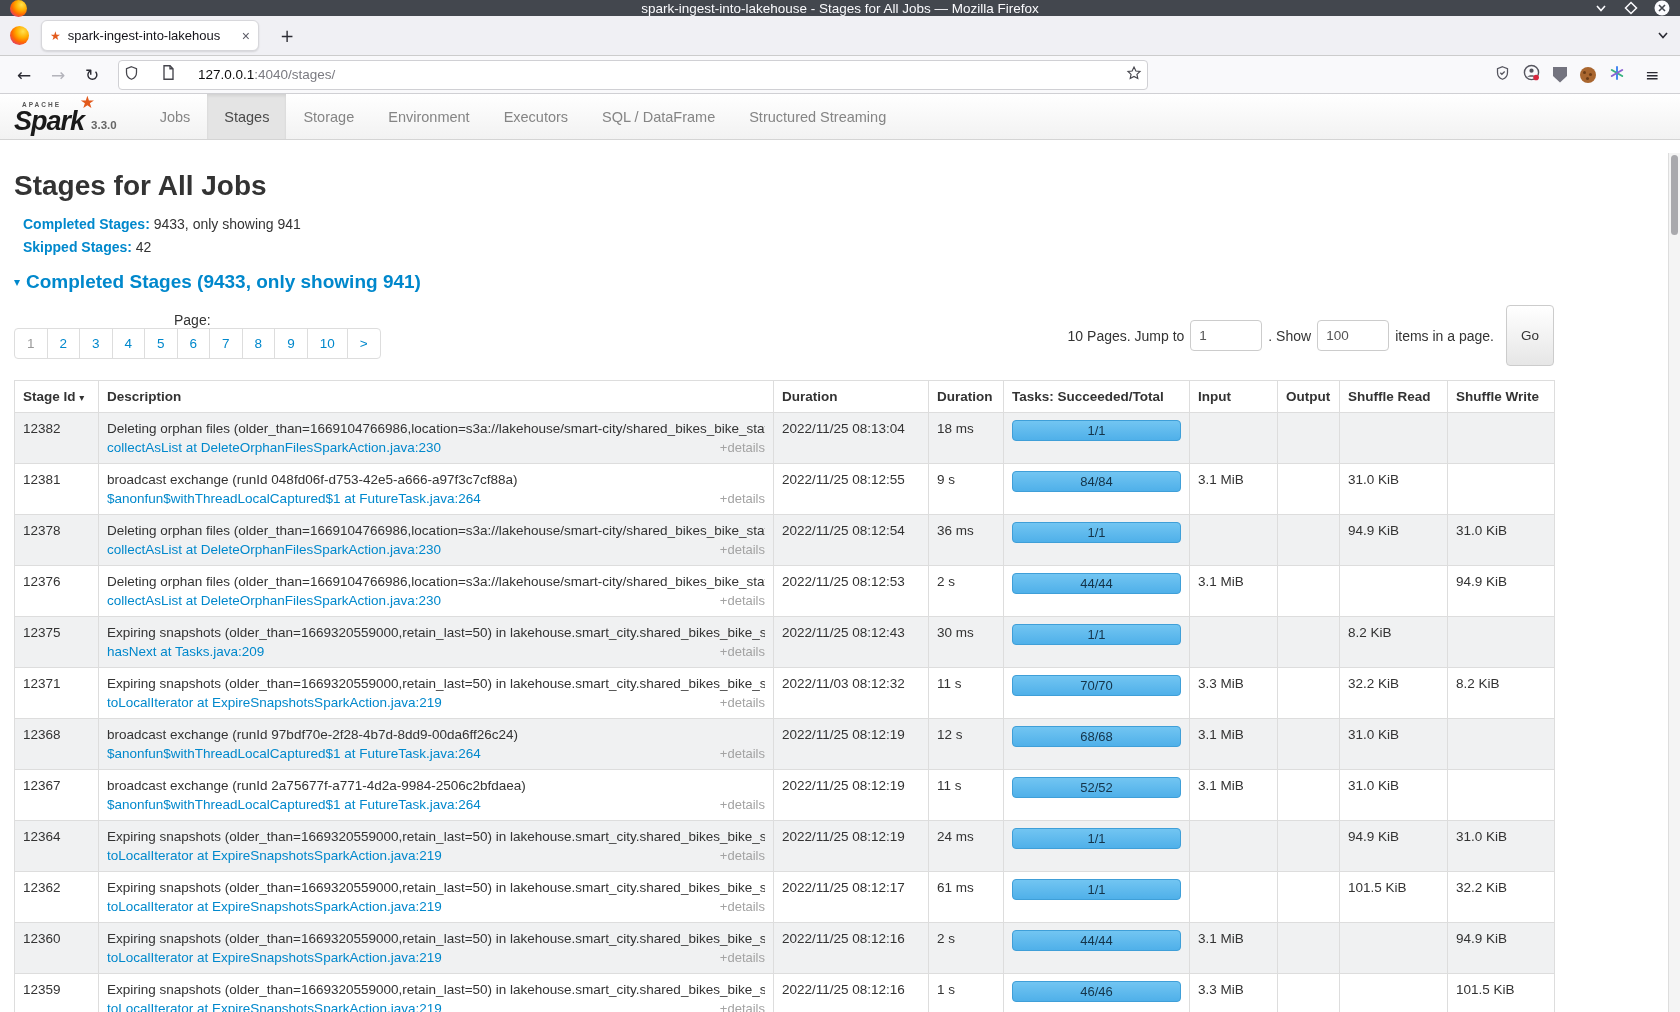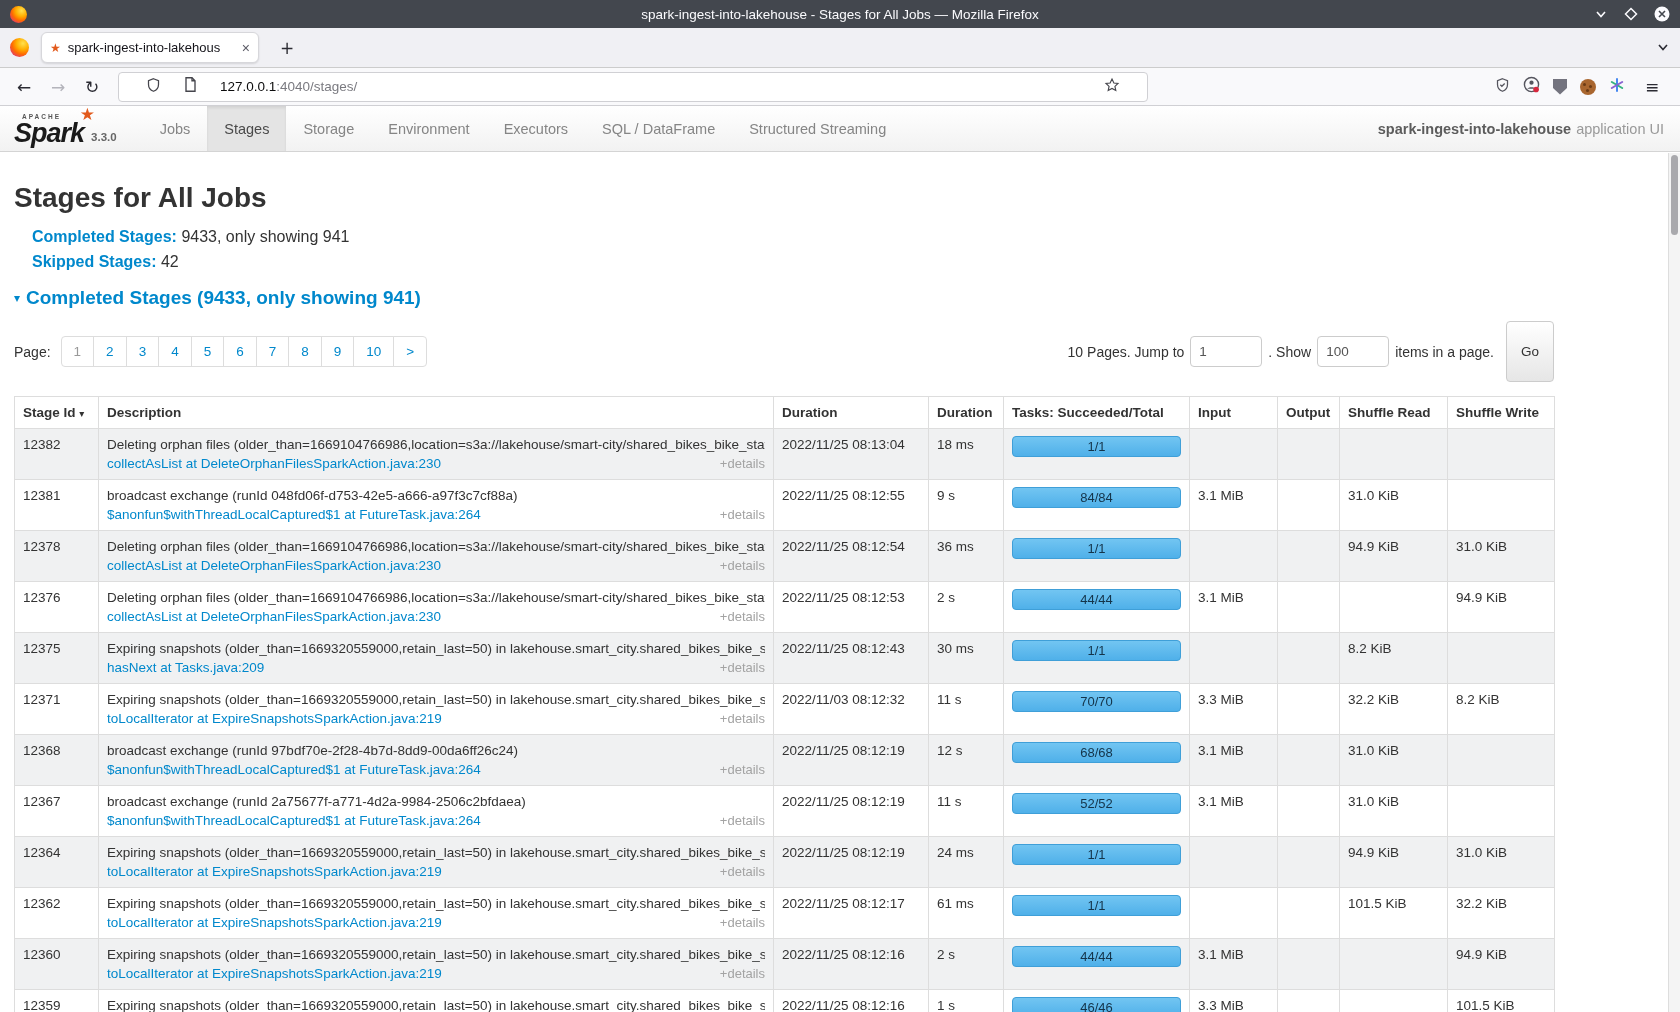--- a/index.html
+++ b/index.html
@@ -1,20 +1,20 @@
 <!DOCTYPE html>
 <html><head>
 <meta charset="utf-8">
 <style>
   * { margin:0; padding:0; box-sizing:border-box; }
   html,body { width:1680px; height:1012px; overflow:hidden; background:#fff;
               font-family:"Liberation Sans", sans-serif; }
 
   
-  .titlebar { height:28px; background:#43474e; display:flex; align-items:center; position:relative; padding:0 10px; }
+  .titlebar { height:16px; background:#43474e; display:flex; align-items:center; position:relative; padding:0 10px; }
   .ff-logo { width:17px; height:17px; border-radius:50%;
              background:radial-gradient(circle at 68% 28%, #ffe14d 0%, #ffae00 34%, #ff6a00 58%, #e33b6b 82%, #b5007f 100%); }
   .win-title { position:absolute; left:0; right:0; text-align:center; color:#fbfbfe; font-size:13.5px; pointer-events:none; }
   .win-controls { margin-left:auto; display:flex; align-items:center; gap:16px; z-index:2; }
   .win-controls svg { display:block; }
 
   .tabstrip { height:40px; background:#f0f0f4; display:flex; align-items:center; padding:0 10px; border-bottom:1px solid #ccc; }
   .ff-logo-small { width:19px; height:19px; border-radius:50%; margin-right:12px;
              background:radial-gradient(circle at 68% 28%, #ffe14d 0%, #ffae00 34%, #ff6a00 58%, #e33b6b 82%, #b5007f 100%); }
   .tab { width:218px; height:31px; background:#fff; border:1px solid #d7d7db; border-radius:6px;
@@ -23,21 +23,21 @@
   .tab-title { font-size:13px; color:#15141a; white-space:nowrap; overflow:hidden; flex:1; }
   .tab-close { font-size:14px; color:#5b5b66; line-height:1; }
   .newtab { font-size:19px; color:#2b2b33; margin-left:14px; }
   .tabs-chevron { margin-left:auto; }
 
   .toolbar { height:38px; background:#f9f9fb; display:flex; align-items:center; padding:0 10px; gap:6px; border-bottom:1px solid #d0d0d4; }
   .tb-icon { width:28px; height:28px; display:flex; align-items:center; justify-content:center;
              font-size:17px; color:#2b2b33; font-family:"DejaVu Sans", sans-serif; }
   .tb-icon.disabled { color:#b4b4bb; }
   .urlbar { flex:0 0 1030px; height:30px; background:#fff; border:1px solid #d0d0d4; border-radius:4px;
-            display:flex; align-items:center; padding:0 27px; gap:23px; margin:0 6px; }
+            display:flex; align-items:center; padding:0 5px; gap:23px; margin:0 6px; }
   .url-text { font-size:13.5px; flex:1; }
   .url-host { color:#0c0c0d; }
   .url-path { color:#7a7a80; }
   .ext-cluster { display:flex; align-items:center; gap:13px; margin-left:auto; padding-right:4px; }
   .cookie { width:16px; height:16px; border-radius:50%; background:#a9662f; position:relative; }
   .cookie::after { content:""; position:absolute; left:3px; top:4px; width:3px; height:3px; border-radius:50%;
                    background:#6c3c16; box-shadow:6px 2px 0 #6c3c16, 3px 6px 0 #6c3c16; }
   .shield-dark { width:14px; height:16px; background:#73737e;
                  clip-path:polygon(0 0,100% 0,100% 60%,50% 100%,0 60%); }
 
@@ -53,27 +53,27 @@
   .logo-version { font-size:11.5px; color:#666; font-weight:bold; padding-bottom:4px; }
   .nav-tabs { display:flex; align-items:stretch;justify-content:space-between; }
   .nav-item { display:flex; align-items:center; padding:0 17px; font-size:14.5px; color:#858585; cursor:pointer; }
   .nav-item.active { background:#e4e4e4; color:#4a4a4a; box-shadow:inset 0 2px 3px rgba(0,0,0,.08); }
   .nav-app { margin-left:auto; display:flex; align-items:center; padding-right:16px; font-size:14.5px; color:#999; }
   .nav-app b { color:#5c5c5c; margin-right:5px; }
 
   
   .content { padding:14px 14px 0 14px; }
   h1.page-title { font-size:28px; font-weight:bold; color:#333; margin:16px 0 14px; }
-  .stat-line { font-size:16px; color:#333; margin:0 18px 7px; }
+  .stat-line { font-size:14px; color:#333; margin:0 9px 7px; }
   .stat-line a { color:#0088cc; font-weight:bold; text-decoration:none; }
   .section-title { color:#0088cc; font-size:19px; font-weight:bold; margin:16px 0 12px; cursor:pointer; display:flex; align-items:center; gap:6px; }
   .section-arrow { font-size:12px; font-family:"DejaVu Sans", sans-serif; }
 
   .pagination-row { display:flex; align-items:center; justify-content:space-between; width:1540px; margin:4px 0 14px; }
-  .pag-left { display:flex; align-items:center; }
+  .pag-left { display:flex; align-items:center;flex-direction:column; }
   .pag-label { font-size:14px; color:#333; margin-right:10px; }
   .page-btns { display:inline-flex; }
   .page-btn { border:1px solid #ddd; margin-left:-1px; padding:7px 12px; min-width:17px; text-align:center;
               font-size:13.5px; color:#0088cc; background:#fff; cursor:pointer; }
   .page-btn:first-child { border-radius:4px 0 0 4px; margin-left:0; }
   .page-btn:last-child { border-radius:0 4px 4px 0; }
   .page-btn.current { color:#999; }
   .pag-right { display:flex; align-items:center; gap:6px; font-size:14px; color:#333; }
   .pag-input { width:72px; height:31px; border:1px solid #ccc; border-radius:4px; padding:0 8px;
                font-size:13.5px; color:#555; font-family:"Liberation Sans", sans-serif; }
@@ -205,24 +205,20 @@
   </div>
   <div class="nav-tabs">
       <span class="nav-item">Jobs</span>
       <span class="nav-item active">Stages</span>
       <span class="nav-item">Storage</span>
       <span class="nav-item">Environment</span>
       <span class="nav-item">Executors</span>
       <span class="nav-item">SQL / DataFrame</span>
       <span class="nav-item">Structured Streaming</span>
     </div>
-  <div class="nav-app">
-    <b>spark-ingest-into-lakehouse</b>
-    <span>application UI</span>
-  </div>
 </div>
 
 <div class="content">
   <h1 class="page-title">Stages for All Jobs</h1>
 
   <p class="stat-line">
     <a>Completed Stages:</a>
     <span>9433, only showing 941</span>
   </p>
   <p class="stat-line">

